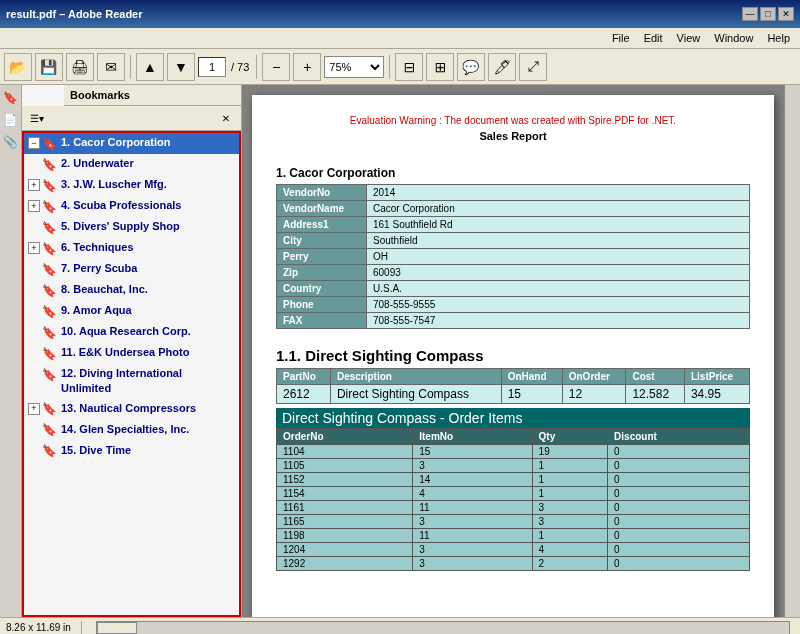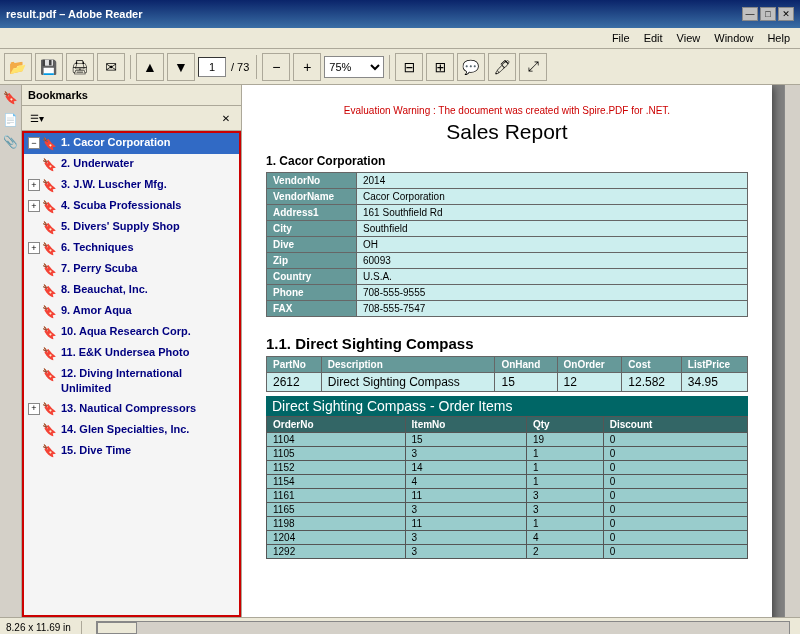--- a/index.html
+++ b/index.html
@@ -87,20 +87,21 @@
     }
     .sidebar-header {
       background: #ece9d8;
       border-bottom: 1px solid #aca899;
       padding: 4px 6px;
       font-weight: bold;
       font-size: 11px;
       display: flex;
       align-items: center;
       justify-content: space-between;
+      margin-left: 42px;
     }
     .sidebar-toolbar {
       background: #ece9d8;
       border-bottom: 1px solid #aca899;
       padding: 2px 4px;
       display: flex;
       gap: 2px;
       align-items: center;
     }
     .sidebar-btn {
@@ -159,44 +160,45 @@
       display: flex; align-items: center; justify-content: center;
       cursor: pointer; font-size: 12px;
       border: 1px solid transparent;
     }
 
     
     .content-area {
       flex: 1;
       background: #808080;
       overflow: auto;
-      display: flex;
-      justify-content: flex-start;
+      padding: 10px;
+      display: flex;
+      justify-content: flex-end;
     }
 
     
     .pdf-page {
       background: white;
       width: 530px;
       min-height: 580px;
       padding: 20px 24px;
       box-shadow: 2px 2px 8px rgba(0,0,0,0.5);
       font-size: 10px;
     }
     .eval-warning {
       color: #cc0000;
       font-size: 10px;
       text-align: center;
       margin-bottom: 4px;
     }
     .report-title {
       text-align: center;
-      font-size: 21px;
-      font-weight: normal;
-      margin-bottom: 10px;
+      font-size: 11px;
+      font-weight: bold;
+      margin-bottom: 24px;
     }
     .section-title {
       font-size: 12px;
       font-weight: bold;
       margin: 8px 0 4px 0;
     }
     .subsection-title {
       font-size: 15px;
       font-weight: bold;
       margin: 8px 0 4px 0;
@@ -470,21 +472,21 @@
             </tr>
             <tr>
               <td>Address1</td>
               <td>161 Southfield Rd</td>
             </tr>
             <tr>
               <td>City</td>
               <td>Southfield</td>
             </tr>
             <tr>
-              <td>Dive</td>
+              <td>Perry</td>
               <td>OH</td>
             </tr>
             <tr>
               <td>Zip</td>
               <td>60093</td>
             </tr>
             <tr>
               <td>Country</td>
               <td>U.S.A.</td>
             </tr>

